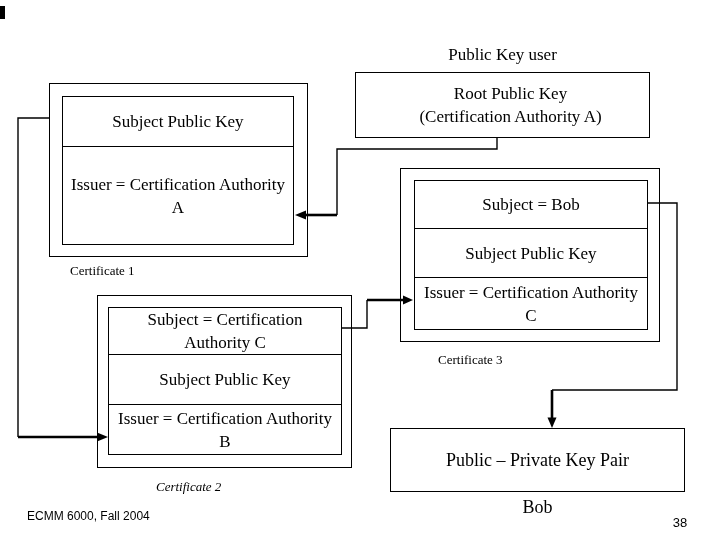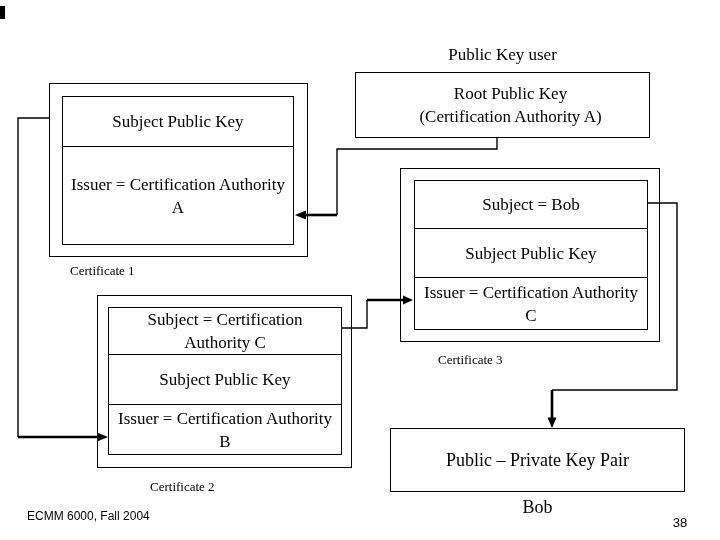--- a/index.html
+++ b/index.html
@@ -80,21 +80,21 @@
     <div class="cert-row" style="flex:1;">Issuer = Certification Authority A</div>
   </div>
   <div class="label" style="left:70px;top:263px;">Certificate 1</div>
 
   <div class="box cert-outer" style="left:97px;top:295px;width:255px;height:173px;"></div>
   <div class="cert-inner" style="left:108px;top:307px;width:234px;height:148px;">
     <div class="cert-row" style="height:46px;">Subject = Certification Authority C</div>
     <div class="cert-row" style="height:50px;">Subject Public Key</div>
     <div class="cert-row" style="flex:1;">Issuer = Certification Authority B</div>
   </div>
-  <div class="label" style="left:150px;top:479px;">Certificate 2</div>
+  <div class="label" style="left:156px;top:479px;font-style:italic;">Certificate 2</div>
 
   <div class="box cert-outer" style="left:400px;top:168px;width:260px;height:174px;"></div>
   <div class="cert-inner" style="left:414px;top:180px;width:234px;height:150px;">
     <div class="cert-row" style="height:47px;">Subject = Bob</div>
     <div class="cert-row" style="height:49px;">Subject Public Key</div>
     <div class="cert-row" style="flex:1;">Issuer = Certification Authority C</div>
   </div>
   <div class="label" style="left:438px;top:352px;">Certificate 3</div>
 
   <div class="box center-txt" style="left:390px;top:428px;width:295px;height:64px;font-size:18px;">

